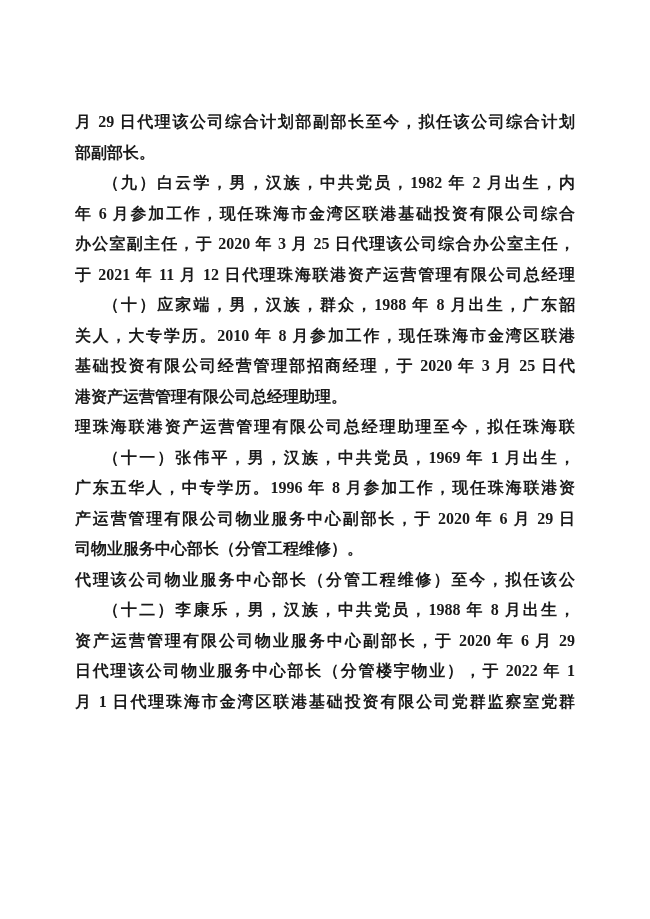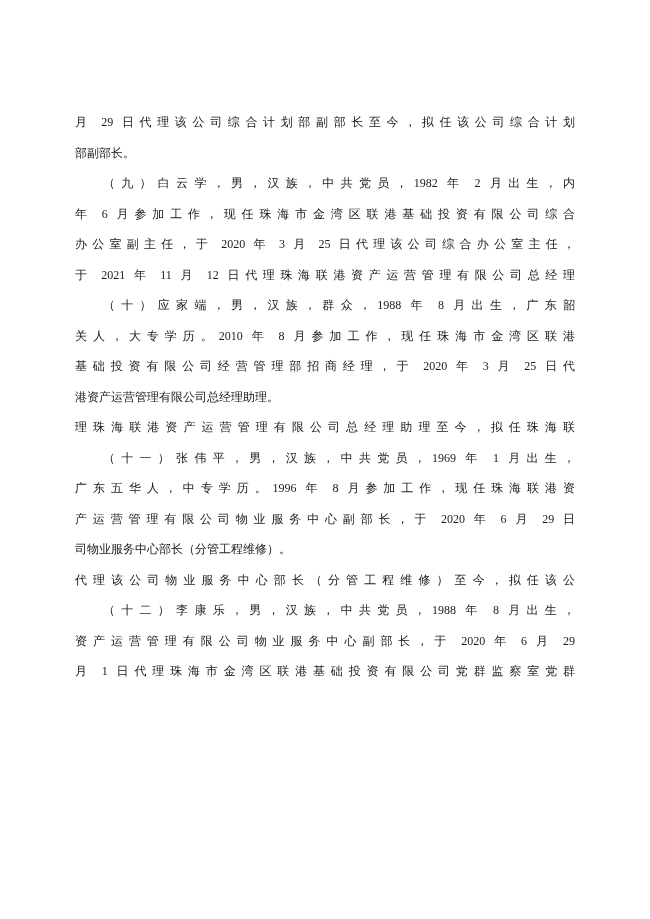--- a/index.html
+++ b/index.html
@@ -20,27 +20,28 @@
     position: absolute;
     left: 75px;
     top: 107px;
     width: 500px;
   }
   .para {
     margin: 0;
     padding: 0;
   }
   .line {
-    font-size: 12px;
+    font-size: 16px;
     line-height: 30.5px;
     height: 30.5px;
     text-align: justify;
     text-align-last: justify;
     text-justify: inter-character;
     overflow: hidden;
+    font-weight: bold;
   }
   .line.para-end {
     text-align-last: left;
   }
   .line.indent {
     text-indent: 28px;
   }
 </style>
 </head>
 <body>
@@ -72,17 +73,18 @@
       <div class="line indent">（十一）张伟平，男，汉族，中共党员，1969 年 1 月出生，</div>
       <div class="line">广东五华人，中专学历。1996 年 8 月参加工作，现任珠海联港资</div>
       <div class="line">产运营管理有限公司物业服务中心副部长，于 2020 年 6 月 29 日</div>
       <div class="line para-end">司物业服务中心部长（分管工程维修）。</div>
       <div class="line">代理该公司物业服务中心部长（分管工程维修）至今，拟任该公</div>
     </div>
 
     <div class="para">
       <div class="line indent">（十二）李康乐，男，汉族，中共党员，1988 年 8 月出生，</div>
       <div class="line">资产运营管理有限公司物业服务中心副部长，于 2020 年 6 月 29</div>
+      <div class="line">日代理该公司物业服务中心部长（分管楼宇物业），于 2022 年 1</div>
       <div class="line">月 1 日代理珠海市金湾区联港基础投资有限公司党群监察室党群</div>
     </div>
 
   </div>
 </div>
 
 </body></html>

